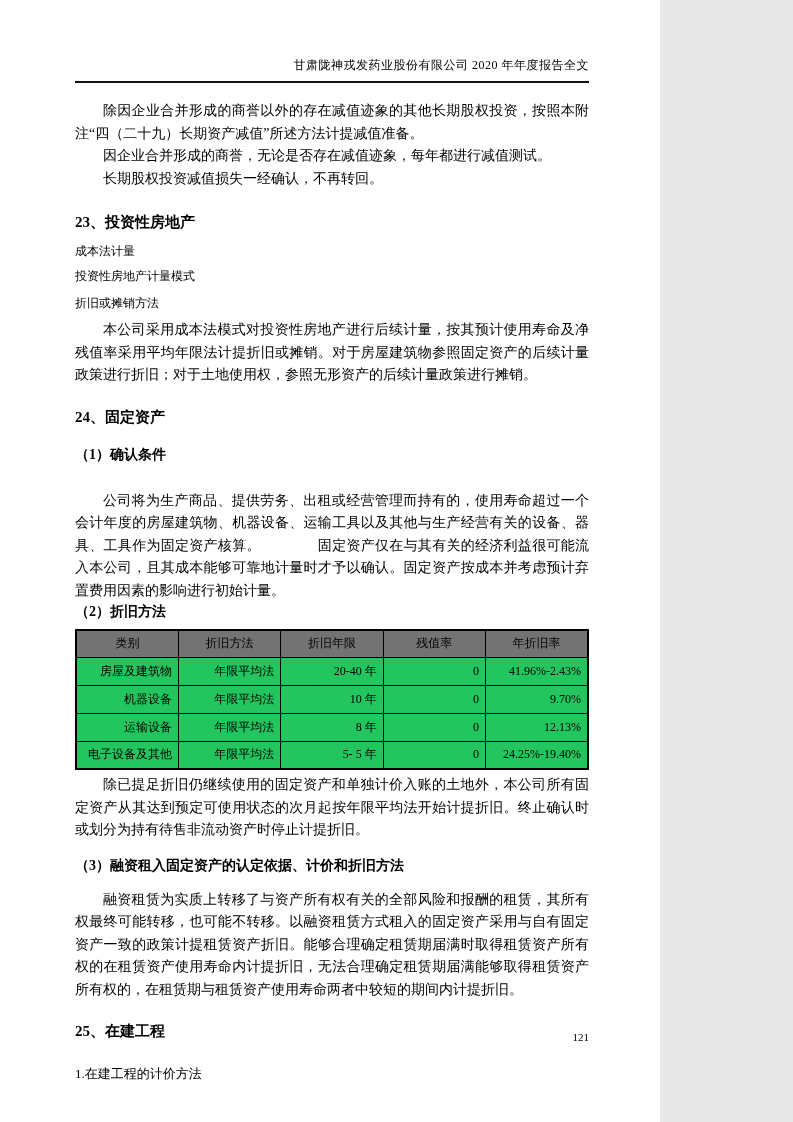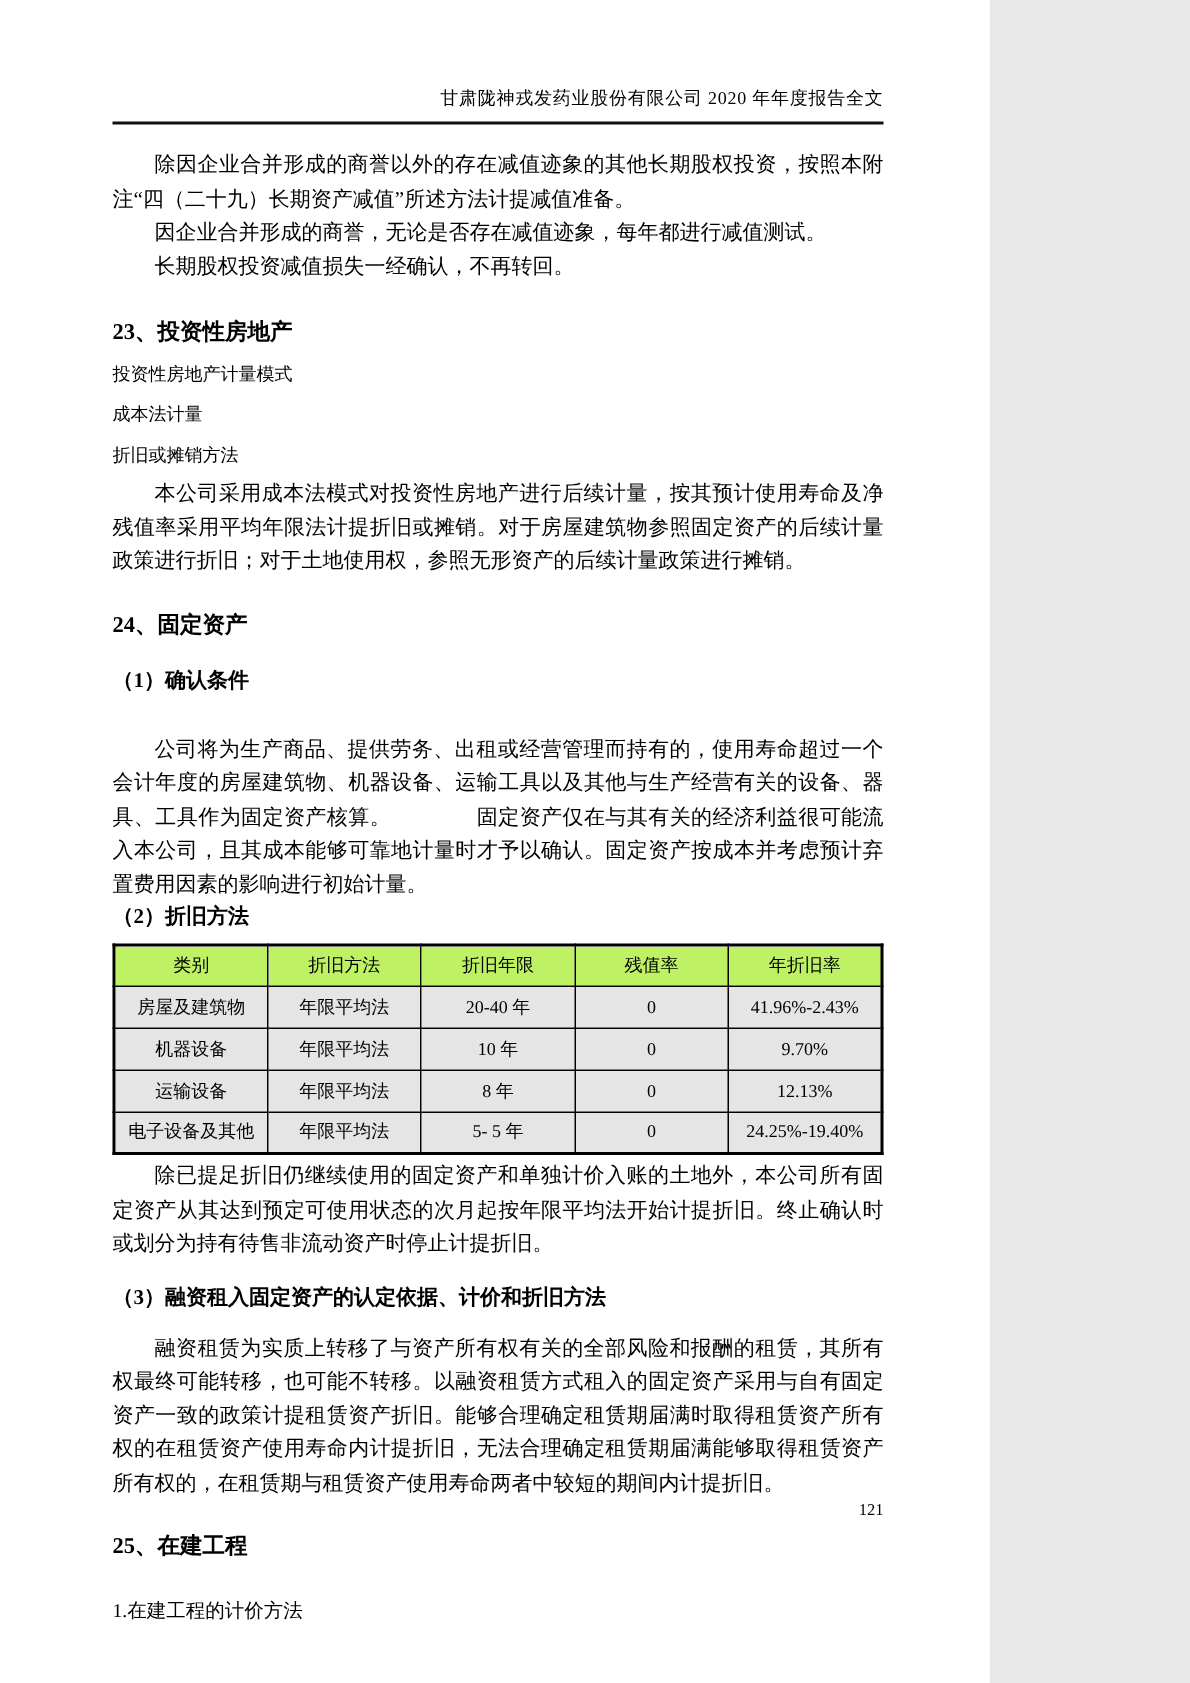--- a/index.html
+++ b/index.html
@@ -65,58 +65,58 @@
   .dep-table th, .dep-table td {
     border: 1px solid #000;
     padding: 2px 6px;
     overflow: hidden;
     white-space: nowrap;
   }
   .dep-table th {
     height: 27px;
     font-weight: normal;
     text-align: center;
-    background: #bef264;
+    background: #737373;
   }
   .dep-table td {
     height: 28px;
-    text-align: center;
+    text-align: right;
     vertical-align: middle;
-    background: #e5e5e5;
+    background: #22c55e;
   }
   .dep-table col { width: 20%; }
   .p242 { margin-top: 4px; }
   .hs3 { margin-top: 14px; }
   .p243 { margin-top: 14px; font-family: Liberation Mono, monospace; }
   .h25 { margin-top: 20px; }
   .line25 { margin-top: 24px; font-size: 13px; line-height: 17px; }
   .page-number {
     position: absolute;
-    top: 1000px;
+    top: 1030px;
     right: 71px;
     font-size: 11px;
     line-height: 14px;
   }
 </style>
 </head>
 <body>
 
 <div class="page">
 
   <div class="doc-header">
     <span>甘肃陇神戎发药业股份有限公司 2020 年年度报告全文</span>
   </div>
 
   <p class="para first-para">除因企业合并形成的商誉以外的存在减值迹象的其他长期股权投资，按照本附注“四（二十九）长期资产减值”所述方法计提减值准备。</p>
   <p class="para tight">因企业合并形成的商誉，无论是否存在减值迹象，每年都进行减值测试。</p>
   <p class="para tight">长期股权投资减值损失一经确认，不再转回。</p>
 
   <div class="h-section h23">23、投资性房地产</div>
+  <div class="small-line sl2">成本法计量</div>
   <div class="small-line sl1">投资性房地产计量模式</div>
-  <div class="small-line sl2">成本法计量</div>
   <div class="small-line sl3">折旧或摊销方法</div>
   <p class="para p23">本公司采用成本法模式对投资性房地产进行后续计量，按其预计使用寿命及净残值率采用平均年限法计提折旧或摊销。对于房屋建筑物参照固定资产的后续计量政策进行折旧；对于土地使用权，参照无形资产的后续计量政策进行摊销。</p>
 
   <div class="h-section h24">24、固定资产</div>
 
   <div class="h-sub hs1">（1）确认条件</div>
   <p class="para p241">公司将为生产商品、提供劳务、出租或经营管理而持有的，使用寿命超过一个会计年度的房屋建筑物、机器设备、运输工具以及其他与生产经营有关的设备、器具、工具作为固定资产核算。　　　　固定资产仅在与其有关的经济利益很可能流入本公司，且其成本能够可靠地计量时才予以确认。固定资产按成本并考虑预计弃置费用因素的影响进行初始计量。</p>
 
   <div class="h-sub hs2">（2）折旧方法</div>
 

